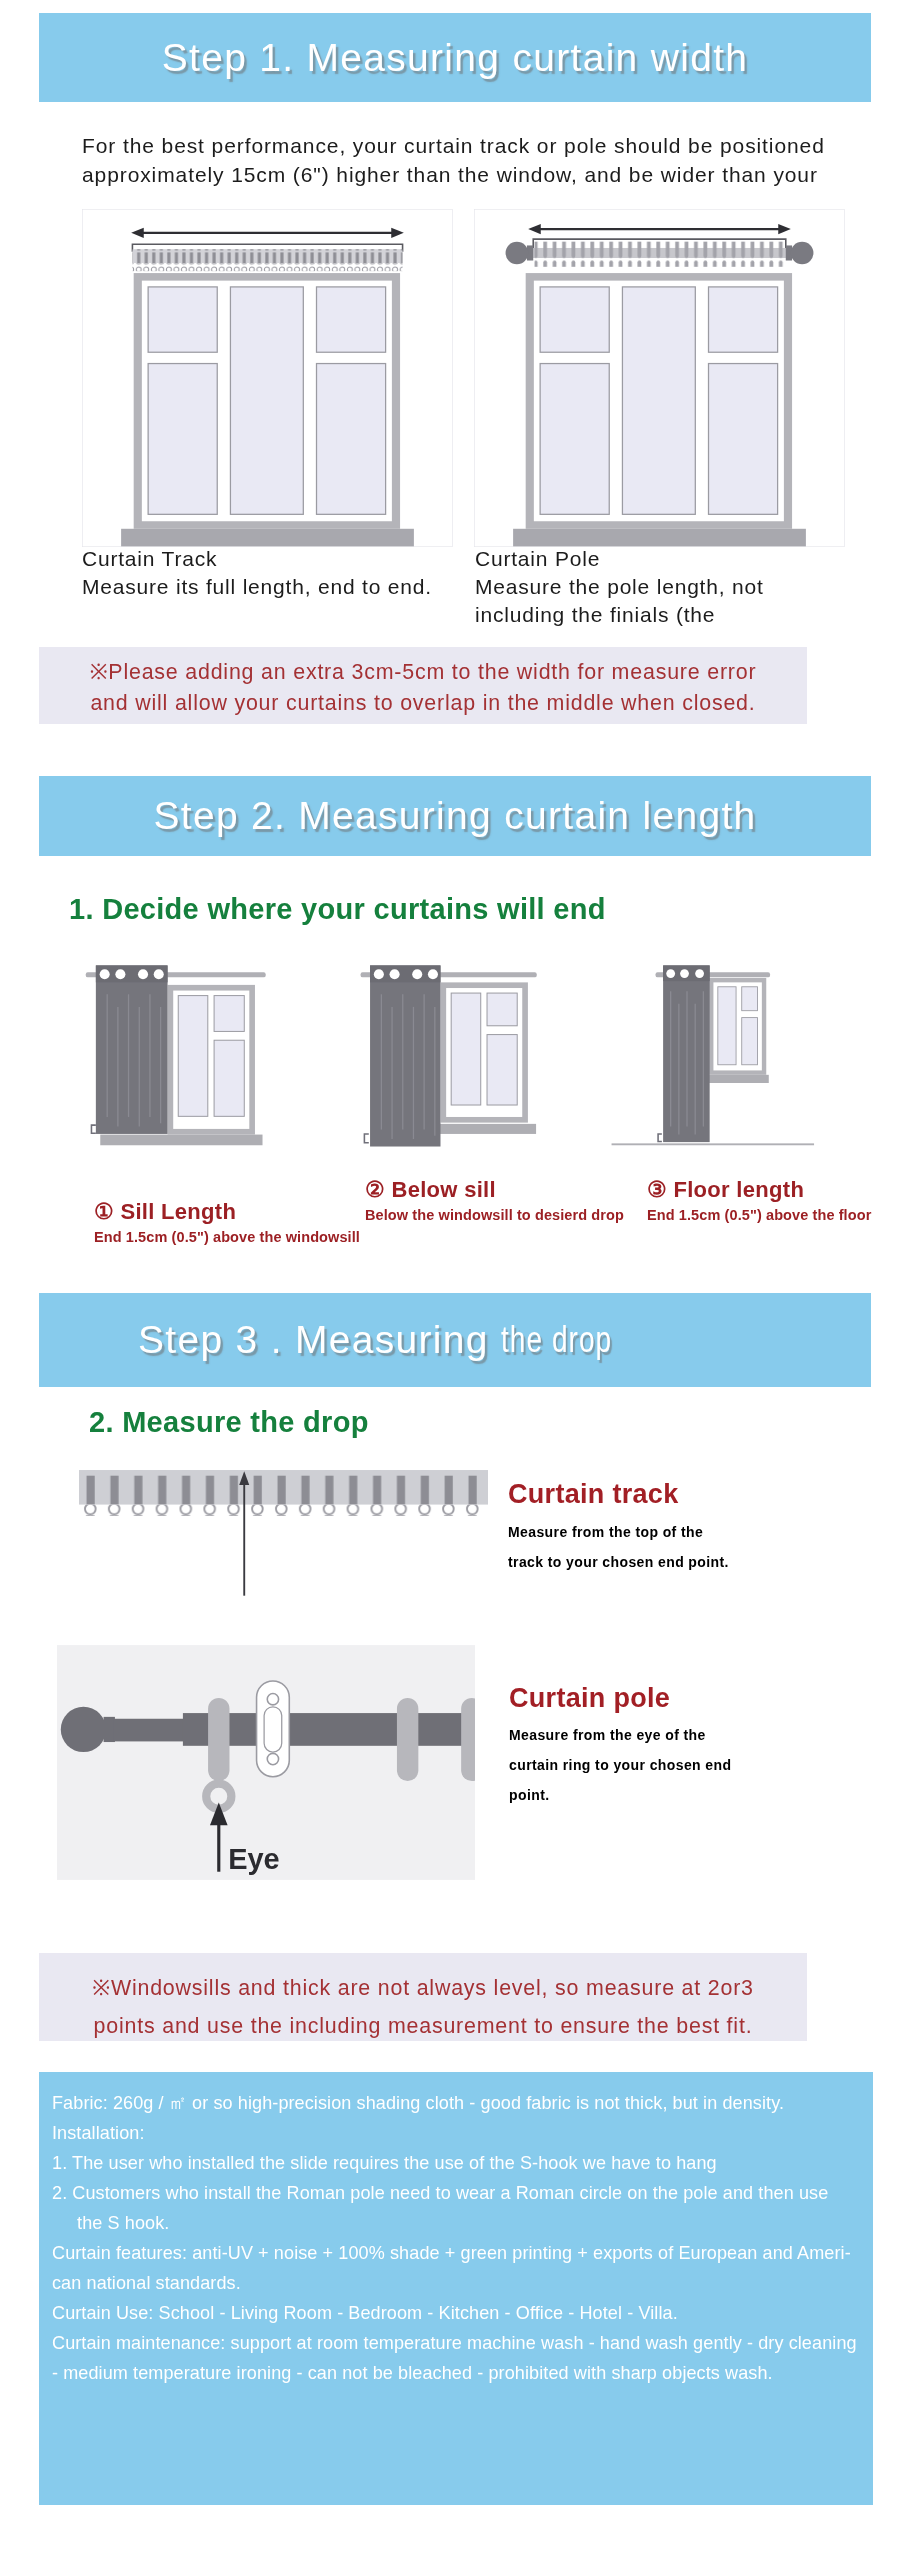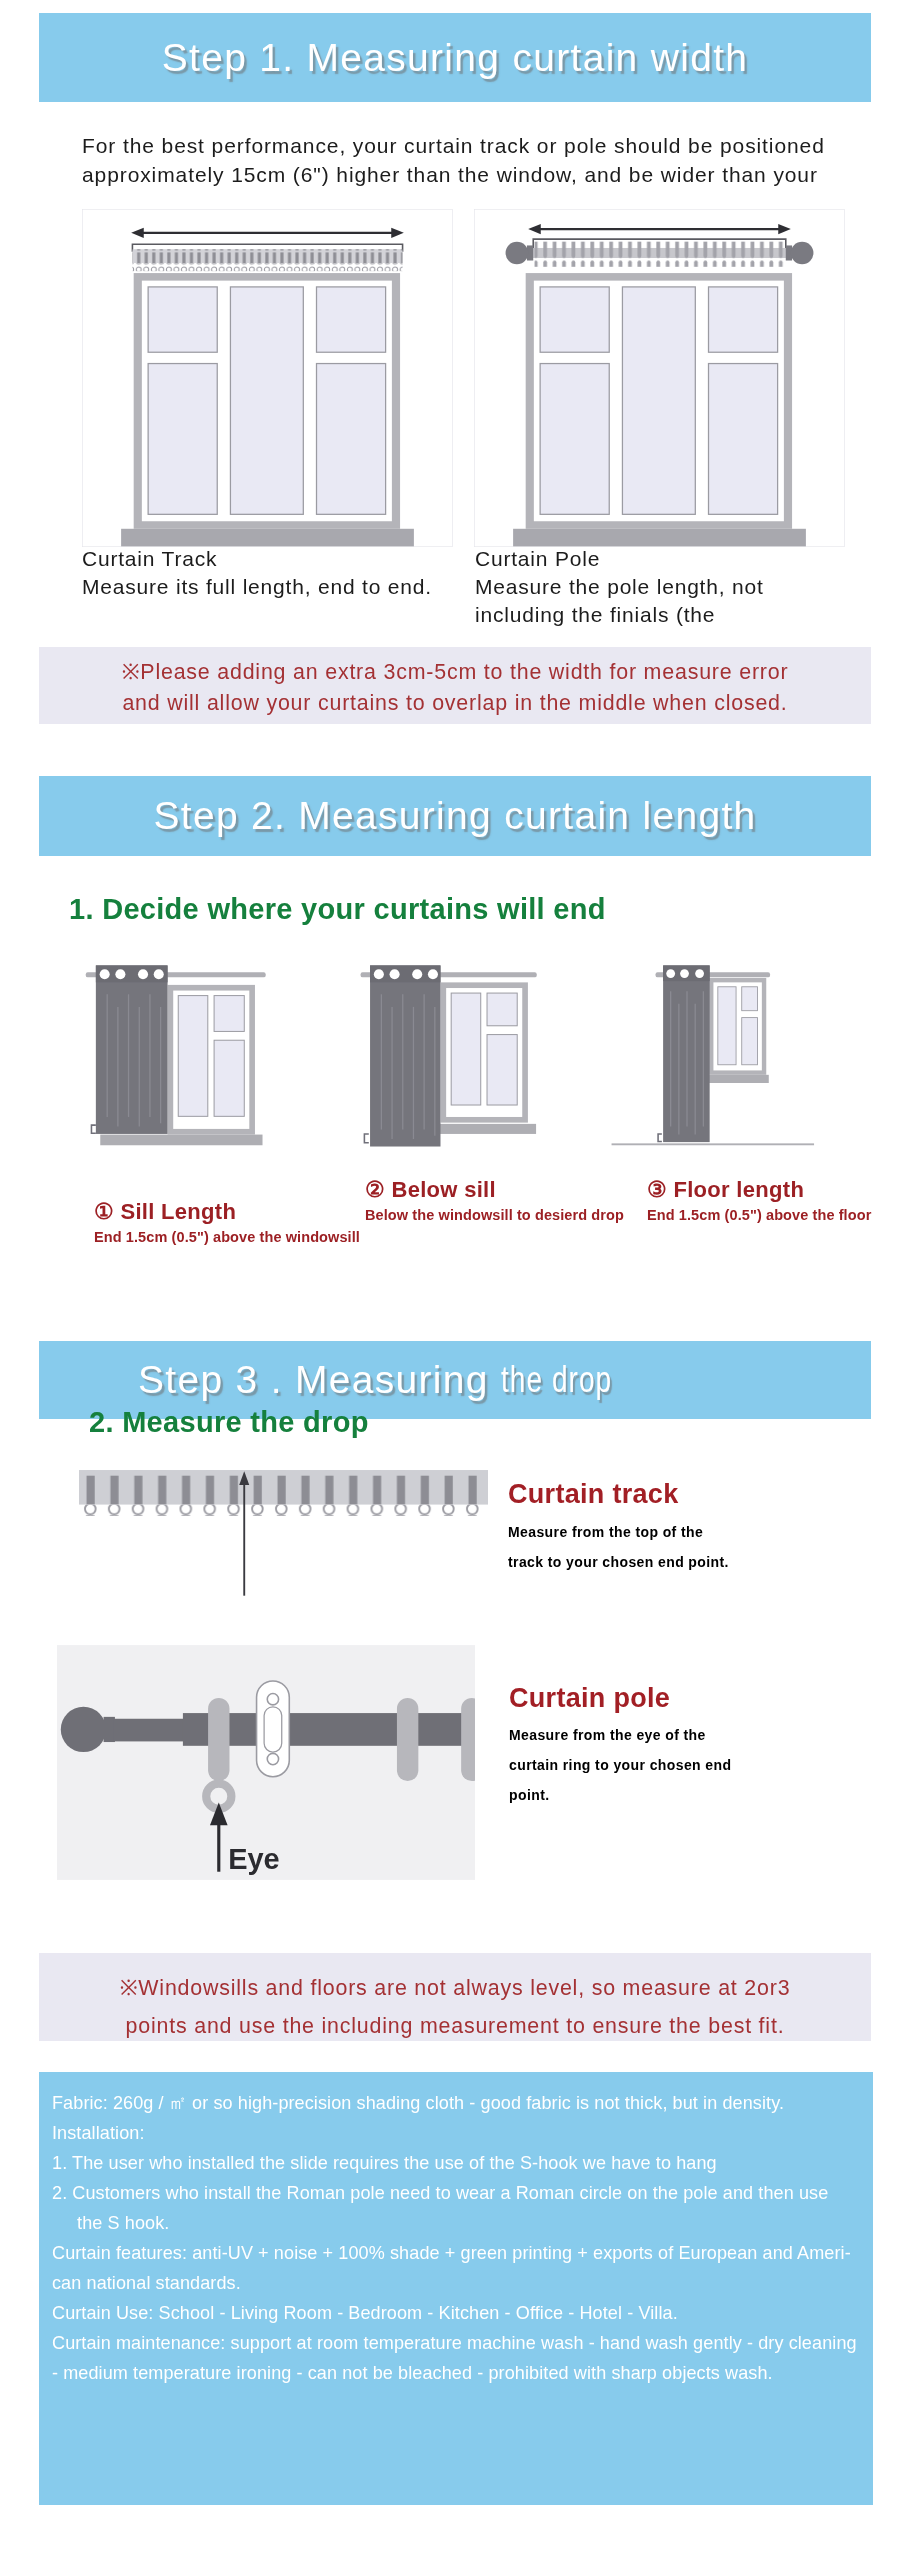--- a/index.html
+++ b/index.html
@@ -7,21 +7,21 @@
         font-family:"Liberation Sans", sans-serif;}
   .abs{position:absolute;}
   .band{left:39px;width:832px;height:90px;background:#87cbec;display:flex;align-items:center;
         justify-content:center;color:#ffffff;font-weight:normal;font-size:39px;letter-spacing:1.3px;
         white-space:nowrap;text-shadow:2.5px 3.1px 1.3px rgba(110,110,110,0.55);}
   .band-left{justify-content:flex-start;padding-left:99px;box-sizing:border-box;}
   .band-sub{display:inline-block;font-size:36px;transform:scaleX(0.78);transform-origin:left center;
             margin-left:12.6px;}
   .intro{color:#1c1c1c;font-size:21px;letter-spacing:0.9px;line-height:29px;white-space:nowrap;}
   .caption{color:#1c1c1c;font-size:21px;letter-spacing:0.8px;line-height:28px;white-space:nowrap;}
-  .note{left:39px;width:832px;background:#e9e8f2;color:#a43134;text-align:center;
+  .note{left:39px;width:768px;background:#e9e8f2;color:#a43134;text-align:center;
         font-size:21.4px;letter-spacing:0.8px;box-sizing:border-box;white-space:nowrap;}
   .subhead{color:#15803d;font-weight:bold;font-size:29px;letter-spacing:0.3px;white-space:nowrap;}
   .opt-title{color:#9c2024;font-weight:bold;font-size:22px;letter-spacing:0.3px;white-space:nowrap;}
   .opt-desc{color:#9c2024;font-weight:bold;font-size:14.5px;letter-spacing:0.1px;white-space:nowrap;}
   .red-head{color:#a21f25;font-weight:bold;font-size:27px;letter-spacing:0.3px;white-space:nowrap;}
   .red-body{color:#000000;font-weight:bold;font-size:14px;letter-spacing:0.4px;line-height:30px;
             white-space:nowrap;}
   .infobox{left:39px;top:2072px;width:834px;height:433px;background:#87cbec;box-sizing:border-box;
            padding:16.4px 0 0 12.6px;}
   .info-line{color:#ffffff;font-size:19px;letter-spacing:0.1px;line-height:30px;white-space:nowrap;
@@ -206,21 +206,21 @@
     <div class="opt-desc" style="margin-top:3.8px;">Below the windowsill to desierd drop</div>
   </div>
   <div class="abs" style="left:647px;top:1177px;">
     <div class="opt-title">
       <span>③</span>
       <span>Floor length</span>
     </div>
     <div class="opt-desc" style="margin-top:3.8px;">End 1.5cm (0.5") above the floor</div>
   </div>
 
-  <div class="abs band band-left" style="top:1293px;height:78px;margin-top:48px;">
+  <div class="abs band band-left" style="top:1293px;height:94px;">
     <span>Step 3 . Measuring</span>
     <span class="band-sub">the drop</span>
   </div>
 
   <div class="abs subhead" style="left:89px;top:1406px;">2. Measure the drop</div>
 
   <svg class="abs" style="left:79px;top:1470px;" width="409" height="132" viewBox="0 0 651 210">
     <defs>
       <pattern id="hT" width="38" height="55" patternUnits="userSpaceOnUse">
         <rect width="38" height="55" fill="#cecfd4"></rect>
@@ -262,21 +262,21 @@
   </svg>
 
   <div class="abs red-head" style="left:509px;top:1683px;">Curtain pole</div>
   <div class="abs red-body" style="left:509px;top:1720px;">
     <div>Measure from the eye of the</div>
     <div>curtain ring to your chosen end</div>
     <div>point.</div>
   </div>
 
   <div class="abs note" style="top:1953px;height:88px;padding-top:16.4px;line-height:38px;">
-    <div>※Windowsills and floors are not always level, so measure at 2or3</div>
+    <div>※Windowsills and thick are not always level, so measure at 2or3</div>
     <div>points and use the including measurement to ensure the best fit.</div>
   </div>
 
   <div class="abs infobox">
     <div class="info-line">Fabric: 260g / ㎡ or so high-precision shading cloth - good fabric is not thick, but in density.</div>
     <div class="info-line">Installation:</div>
     <div class="info-line">1. The user who installed the slide requires the use of the S-hook we have to hang</div>
     <div class="info-line">2. Customers who install the Roman pole need to wear a Roman circle on the pole and then use</div>
     <div class="info-line info-indent">the S hook.</div>
     <div class="info-line">Curtain features: anti-UV + noise + 100% shade + green printing + exports of European and Ameri-</div>

